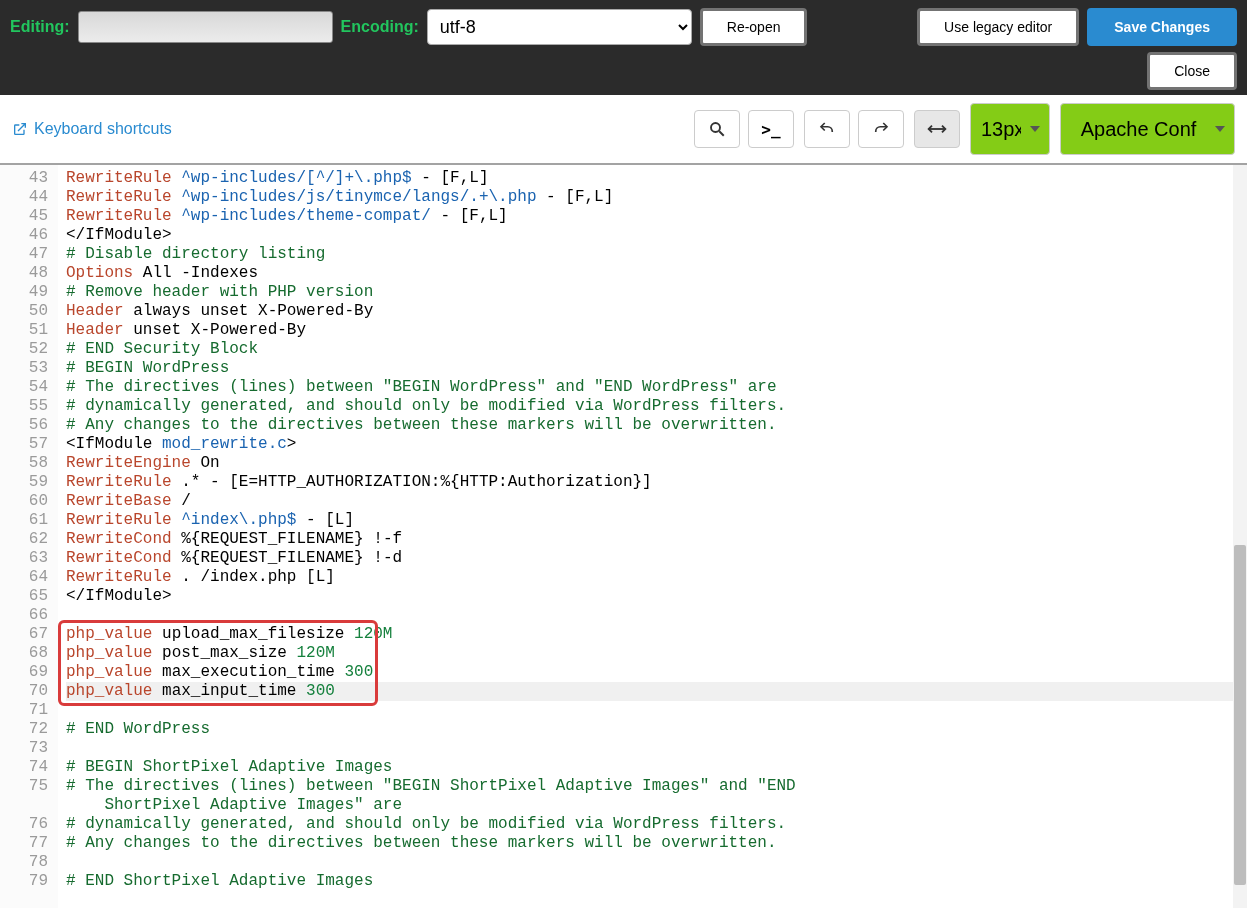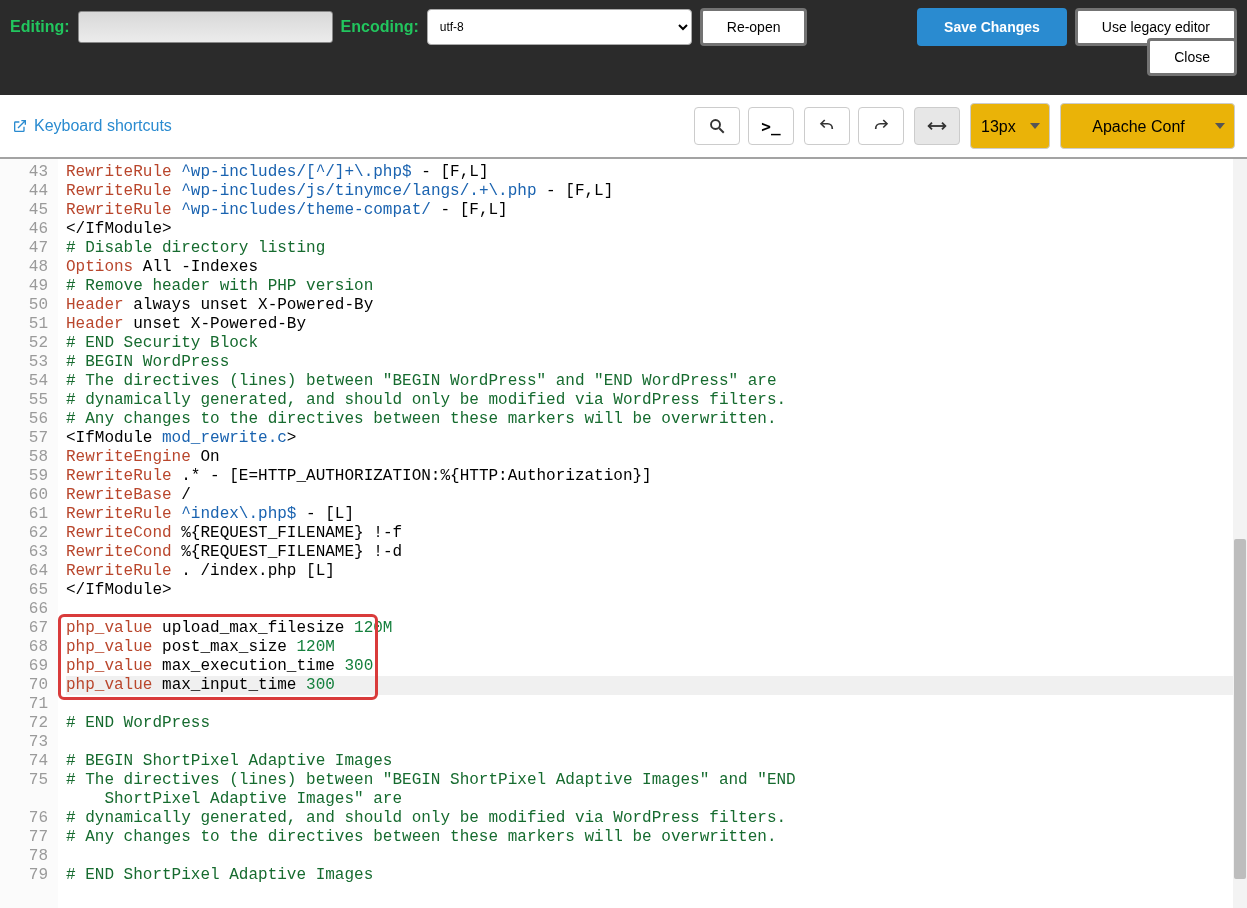--- a/index.html
+++ b/index.html
@@ -2,34 +2,34 @@
 <html><head>
 <meta charset="utf-8">
 <style>
 * { margin:0; padding:0; box-sizing:border-box; }
 body { font-family: -apple-system, BlinkMacSystemFont, "Segoe UI", Helvetica, Arial, sans-serif; font-size:14px; background:#fff; width:1247px; height:908px; overflow:hidden; }
 
 .topbar { background:#2b2b2b; padding:8px 10px 8px 10px; display:flex; align-items:flex-start; gap:8px; flex-wrap:wrap; position:relative; height:95px; }
 .topbar .row1 { display:flex; align-items:center; gap:8px; width:100%; }
 .lbl { color:#22c55e; font-weight:700; font-size:16px; }
 .editing-input { width:255px; height:32px; background:linear-gradient(#d8d8d8,#ececec); border:1px solid #888; border-radius:3px; padding:4px 8px; }
-.encoding-select { width:265px; height:36px; border:1px solid #aaa; border-radius:4px; background:#fff; padding:4px 8px; font-size:12px; }
+.encoding-select { width:265px; height:36px; border:1px solid #aaa; border-radius:4px; background:#fff; padding:4px 8px; font-size:18px; }
 .btn { height:38px; padding:0 24px; border:3px solid #737373; border-radius:4px; background:#fff; font-size:14px; cursor:pointer; display:inline-flex; align-items:center; }
 .btn-primary { background:#2a8bd0; color:#fff; border-color:#2a8bd0; font-weight:600; }
 .right-group { margin-left:auto; display:flex; gap:8px; }
-.close-wrap { position:absolute; right:10px; top:38px; }
+.close-wrap { position:absolute; right:10px; top:52px; }
 
 .toolbar { display:flex; align-items:center; padding:8px 12px; gap:10px; background:#fff; border-bottom:2px solid #a3a3a3; }
 .kb-link { color:#2a8bd0; font-size:16px; text-decoration:none; display:inline-flex; align-items:center; gap:6px; }
 .kb-link svg { width:16px; height:16px; fill:#2a8bd0; }
 .spacer { flex:1; }
 .tool-btn { width:46px; height:38px; border:1px solid #ccc; border-radius:4px; background:#fff; display:inline-flex; align-items:center; justify-content:center; cursor:pointer; font-size:16px; }
 .tool-btn.active { background:#e7e7e7; }
 .tool-group { display:flex; gap:8px; }
-.tool-select { height:46px; border:1px solid #ccc; border-radius:4px; background:#eab308; padding:0 28px 0 10px; font-size:16px; appearance:none; position:relative; }
+.tool-select { height:52px; border:1px solid #ccc; border-radius:4px; background:#84cc16; padding:0 28px 0 10px; font-size:20px; appearance:none; position:relative; }
 .sel-wrap { position:relative; display:inline-block; }
 .sel-wrap::after { content:""; position:absolute; right:10px; top:50%; width:0; height:0; border-left:5px solid transparent; border-right:5px solid transparent; border-top:6px solid #555; transform:translateY(-50%); pointer-events:none; }
 
 .editor { display:flex; height:calc(908px - 95px - 55px); position:relative; font-family:"Consolas","Menlo","Courier New",monospace; font-size:16px; }
 .gutter { width:58px; background:#fbfbfb; text-align:right; color:#9a9a9a; padding:4px 10px 4px 0; user-select:none; line-height:19px; }
 .gutter .ln { height:19px; }
 .code { flex:1; padding:4px 0 4px 8px; line-height:19px; white-space:pre; overflow:hidden; position:relative; }
 .code .row { height:19px; }
 .code .row.current { background:#f0f0f0; }
 .kw { color:#b9462c;margin-top:45px; } 
@@ -50,22 +50,22 @@
 <div class="topbar">
   <div class="row1">
     <span class="lbl">Editing:</span>
     <input class="editing-input" value="" style="">
     <span class="lbl">Encoding:</span>
     <select class="encoding-select">
       <option>utf-8</option>
     </select>
     <button class="btn">Re-open</button>
     <div class="right-group">
+      <button class="btn">Use legacy editor</button>
       <button class="btn btn-primary">Save Changes</button>
-      <button class="btn">Use legacy editor</button>
     </div>
   </div>
   <div class="close-wrap">
     <button class="btn">Close</button>
   </div>
 </div>
 
 <div class="toolbar">
   <a href="#" class="kb-link">
     <span>

